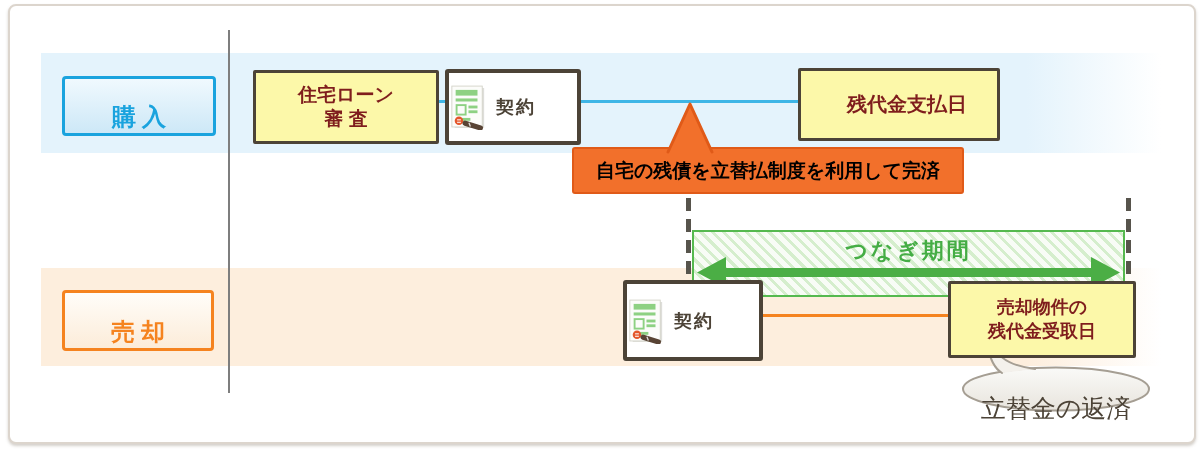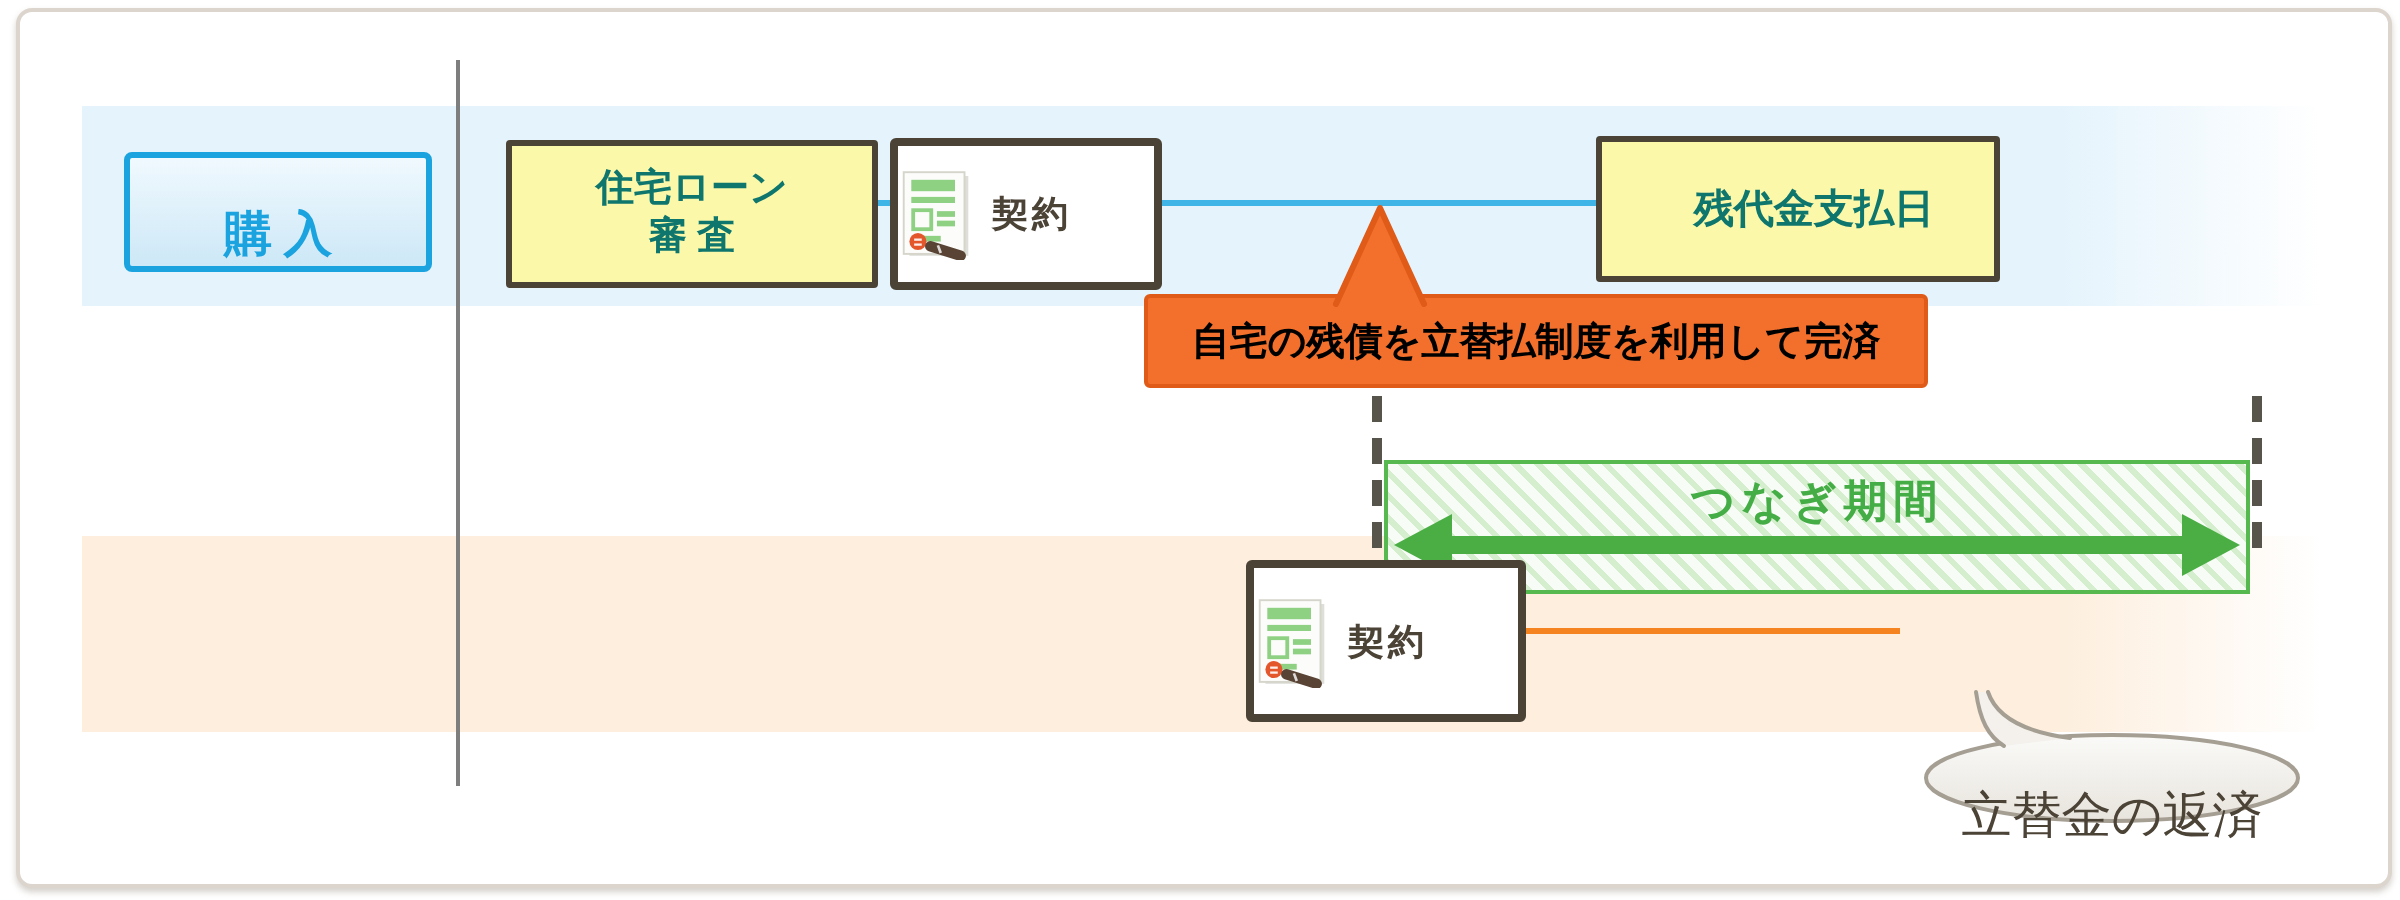--- a/index.html
+++ b/index.html
@@ -28,21 +28,21 @@
   .row-label{position:absolute;display:flex;align-items:flex-end;justify-content:center;
     border-radius:4px;font-weight:bold;font-size:24px;letter-spacing:.25em;text-indent:.25em;z-index:5;}
   .row-label.purchase{left:62px;top:76px;width:148px;height:54px;
     border:3px solid #1aa3de;color:#1aa3de;
     background:linear-gradient(180deg,#f0f9fe 0%,#cde8f7 100%);}
   .row-label.sale{left:62px;top:290px;width:146px;height:55px;
     border:3px solid #f5831f;color:#f5831f;
     background:linear-gradient(180deg,#fffdf9 0%,#fcecd9 100%);}
   
   .note{position:absolute;background:#fcf8a9;border:3px solid #4c4337;border-radius:2px;
-    color:#0f766e;font-weight:bold;display:flex;flex-direction:column;
+    color:#7f1d1d;font-weight:bold;display:flex;flex-direction:column;
     align-items:center;justify-content:center;text-align:center;z-index:5;}
   .note-loan{left:253px;top:70px;width:180px;height:68px;font-size:19px;line-height:1.25;}
   .note-payment{left:798px;top:68px;width:180px;height:67px;font-size:20px;padding-left:16px;}
   .note-receipt{left:948px;top:281px;width:182px;height:71px;font-size:18px;line-height:1.3;}
   
   .contract{position:absolute;background:#ffffff;border:4px solid #4c4337;border-radius:3px;
     display:flex;align-items:center;justify-content:flex-start;gap:9px;z-index:5;
     color:#4c4337;font-weight:bold;font-size:18px;letter-spacing:2px;}
   .contract-top{left:445px;top:69px;width:128px;height:68px;}
   .contract-bottom{left:623px;top:280px;width:132px;height:73px;}
@@ -126,20 +126,23 @@
   <div class="dash-col dash-right"></div>
   <div class="bridge">
     <svg class="bridge-arrow" width="429" height="63" viewBox="0 0 429 63">
       <rect x="16" y="36" width="397" height="9" fill="#4bae45"></rect>
       <polygon points="3,40.5 32,25 32,56" fill="#4bae45"></polygon>
       <polygon points="426,40.5 397,25 397,56" fill="#4bae45"></polygon>
     </svg>
     <div class="bridge-label">つなぎ期間</div>
   </div>
 
+  <div class="row-label sale">
+    <span>売却</span>
+  </div>
 
   <div class="contract contract-bottom">
     <svg width="38" height="46" viewBox="0 0 40 48">
       <rect x="6" y="4" width="31" height="42" fill="#dededa"></rect>
       <rect x="3" y="2" width="32" height="43" fill="#fcfcfa" stroke="#d5d5cb" stroke-width="1"></rect>
       <rect x="7" y="6" width="23" height="6" fill="#8ed183"></rect>
       <rect x="7" y="15" width="23" height="3.2" fill="#8ed183"></rect>
       <rect x="8" y="22" width="9.5" height="10" fill="none" stroke="#8ed183" stroke-width="2"></rect>
       <rect x="20.5" y="22.5" width="9.5" height="3" fill="#8ed183"></rect>
       <rect x="20.5" y="27.5" width="9.5" height="3" fill="#8ed183"></rect>
@@ -160,13 +163,17 @@
         <stop offset="1" stop-color="#e8e4dd"></stop>
       </linearGradient>
     </defs>
     <ellipse cx="106" cy="49" rx="93" ry="21.5" fill="url(#bubbleGrad)" stroke="#a59e93" stroke-width="2"></ellipse>
     <path d="M38,6 C40,20 44,28 52,33 L85,29 C62,26 48,18 44,6 Z" fill="#f4f1ec"></path>
     <path d="M38,6 C40,20 44,28 52,33" fill="none" stroke="#a59e93" stroke-width="2" stroke-linecap="round"></path>
     <path d="M44,6 C48,18 62,26 85,29" fill="none" stroke="#a59e93" stroke-width="2" stroke-linecap="round"></path>
   </svg>
   <div class="bubble-text">立替金の返済</div>
 
+  <div class="note note-receipt">
+    <span>売却物件の</span>
+    <span>残代金受取日</span>
+  </div>
 </div>
 
 </body></html>

